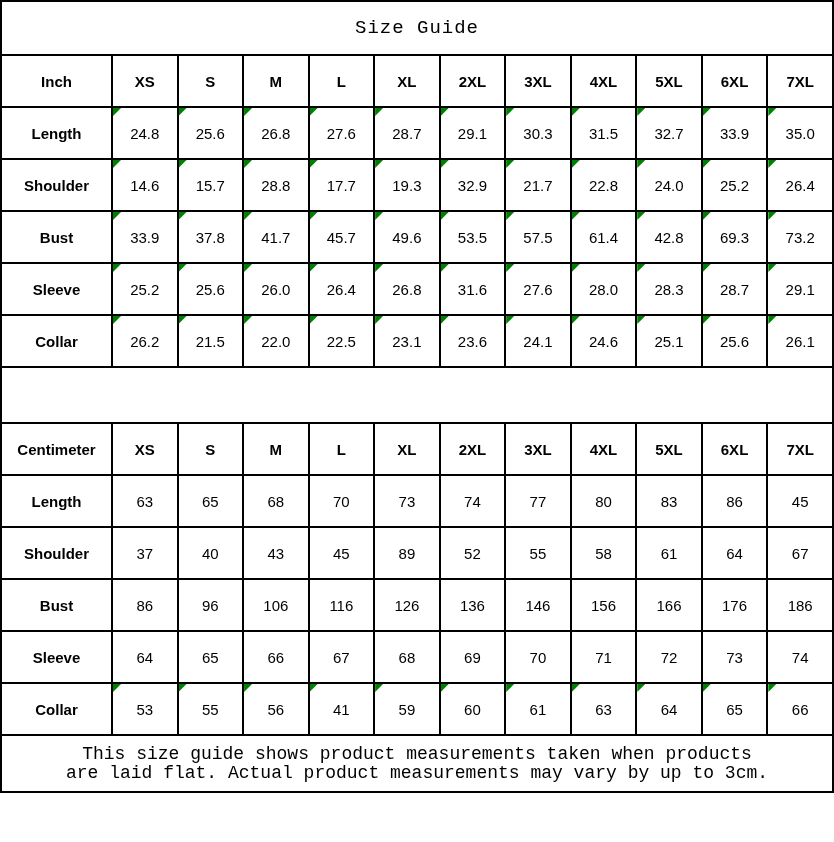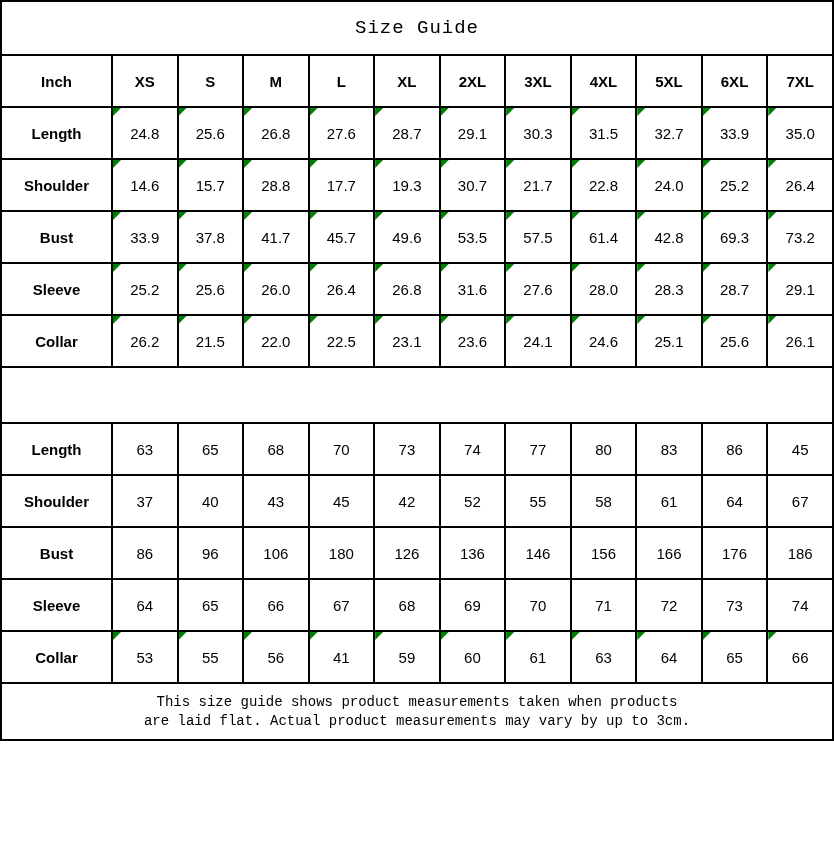--- a/index.html
+++ b/index.html
@@ -53,21 +53,21 @@
     left: 0;
     width: 8px;
     height: 8px;
     clip-path: polygon(0 0, 100% 0, 0 100%);
     display: block;
   }
   tr.spacer-row { height: 56px; }
   tr.footer-row { height: 57px; }
   td.footer {
     font-family: "Liberation Mono", monospace;
-    font-size: 14px;
+    font-size: 18px;
     line-height: 19px;
   }
 </style>
 </head>
 <body>
 
 <div class="sheet">
   <table class="grid">
     <colgroup>
         <col style="width: 111px;">
@@ -115,21 +115,21 @@
           <td class="val"><i class="tri" style="background: rgb(0, 128, 0);"></i><span>33.9</span></td>
           <td class="val"><i class="tri" style="background: rgb(0, 128, 0);"></i><span>35.0</span></td>
         </tr>
         <tr class="grid-row">
           <td class="label">Shoulder</td>
           <td class="val"><i class="tri" style="background: rgb(0, 128, 0);"></i><span>14.6</span></td>
           <td class="val"><i class="tri" style="background: rgb(0, 128, 0);"></i><span>15.7</span></td>
           <td class="val"><i class="tri" style="background: rgb(0, 128, 0);"></i><span>28.8</span></td>
           <td class="val"><i class="tri" style="background: rgb(0, 128, 0);"></i><span>17.7</span></td>
           <td class="val"><i class="tri" style="background: rgb(0, 128, 0);"></i><span>19.3</span></td>
-          <td class="val"><i class="tri" style="background: rgb(0, 128, 0);"></i><span>30.7</span></td>
+          <td class="val"><i class="tri" style="background: rgb(0, 128, 0);"></i><span>32.9</span></td>
           <td class="val"><i class="tri" style="background: rgb(0, 128, 0);"></i><span>21.7</span></td>
           <td class="val"><i class="tri" style="background: rgb(0, 128, 0);"></i><span>22.8</span></td>
           <td class="val"><i class="tri" style="background: rgb(0, 128, 0);"></i><span>24.0</span></td>
           <td class="val"><i class="tri" style="background: rgb(0, 128, 0);"></i><span>25.2</span></td>
           <td class="val"><i class="tri" style="background: rgb(0, 128, 0);"></i><span>26.4</span></td>
         </tr>
         <tr class="grid-row">
           <td class="label">Bust</td>
           <td class="val"><i class="tri" style="background: rgb(0, 128, 0);"></i><span>33.9</span></td>
           <td class="val"><i class="tri" style="background: rgb(0, 128, 0);"></i><span>37.8</span></td>
@@ -167,54 +167,68 @@
           <td class="val"><i class="tri" style="background: rgb(0, 128, 0);"></i><span>23.6</span></td>
           <td class="val"><i class="tri" style="background: rgb(0, 128, 0);"></i><span>24.1</span></td>
           <td class="val"><i class="tri" style="background: rgb(0, 128, 0);"></i><span>24.6</span></td>
           <td class="val"><i class="tri" style="background: rgb(0, 128, 0);"></i><span>25.1</span></td>
           <td class="val"><i class="tri" style="background: rgb(0, 128, 0);"></i><span>25.6</span></td>
           <td class="val"><i class="tri" style="background: rgb(0, 128, 0);"></i><span>26.1</span></td>
         </tr>
         <tr class="spacer-row">
         <td colspan="12"></td>
       </tr>
+      <tr class="grid-row">
+          <td class="head">Centimeter</td>
+          <td class="head">XS</td>
+          <td class="head">S</td>
+          <td class="head">M</td>
+          <td class="head">L</td>
+          <td class="head">XL</td>
+          <td class="head">2XL</td>
+          <td class="head">3XL</td>
+          <td class="head">4XL</td>
+          <td class="head">5XL</td>
+          <td class="head">6XL</td>
+          <td class="head">7XL</td>
+        </tr>
         <tr class="grid-row">
           <td class="label">Length</td>
           <td class="val"><span>63</span></td>
           <td class="val"><span>65</span></td>
           <td class="val"><span>68</span></td>
           <td class="val"><span>70</span></td>
           <td class="val"><span>73</span></td>
           <td class="val"><span>74</span></td>
           <td class="val"><span>77</span></td>
           <td class="val"><span>80</span></td>
           <td class="val"><span>83</span></td>
           <td class="val"><span>86</span></td>
           <td class="val"><span>45</span></td>
         </tr>
         <tr class="grid-row">
           <td class="label">Shoulder</td>
           <td class="val"><span>37</span></td>
           <td class="val"><span>40</span></td>
           <td class="val"><span>43</span></td>
           <td class="val"><span>45</span></td>
-          <td class="val"><span>42</span></td>
+          <td class="val"><span>89</span></td>
           <td class="val"><span>52</span></td>
           <td class="val"><span>55</span></td>
           <td class="val"><span>58</span></td>
           <td class="val"><span>61</span></td>
           <td class="val"><span>64</span></td>
           <td class="val"><span>67</span></td>
         </tr>
         <tr class="grid-row">
           <td class="label">Bust</td>
           <td class="val"><span>86</span></td>
           <td class="val"><span>96</span></td>
           <td class="val"><span>106</span></td>
-          <td class="val"><span>180</span></td>
+          <td class="val"><span>116</span></td>
           <td class="val"><span>126</span></td>
           <td class="val"><span>136</span></td>
           <td class="val"><span>146</span></td>
           <td class="val"><span>156</span></td>
           <td class="val"><span>166</span></td>
           <td class="val"><span>176</span></td>
           <td class="val"><span>186</span></td>
         </tr>
         <tr class="grid-row">
           <td class="label">Sleeve</td>

